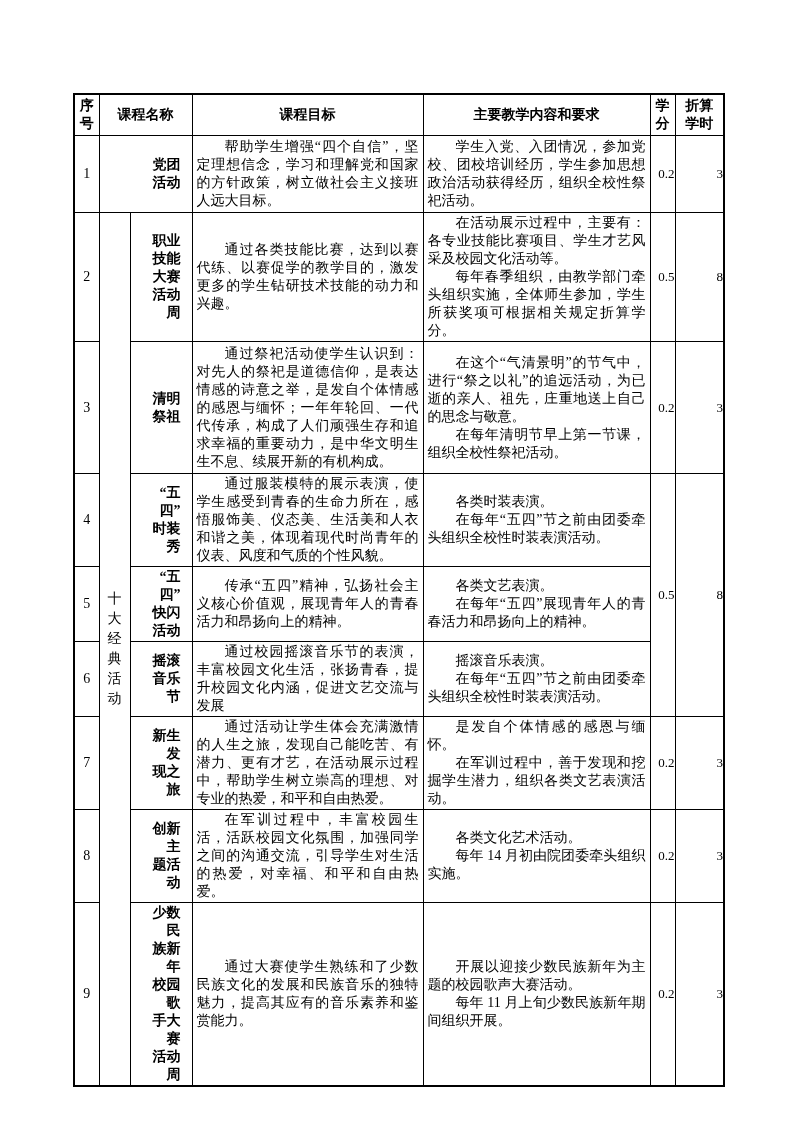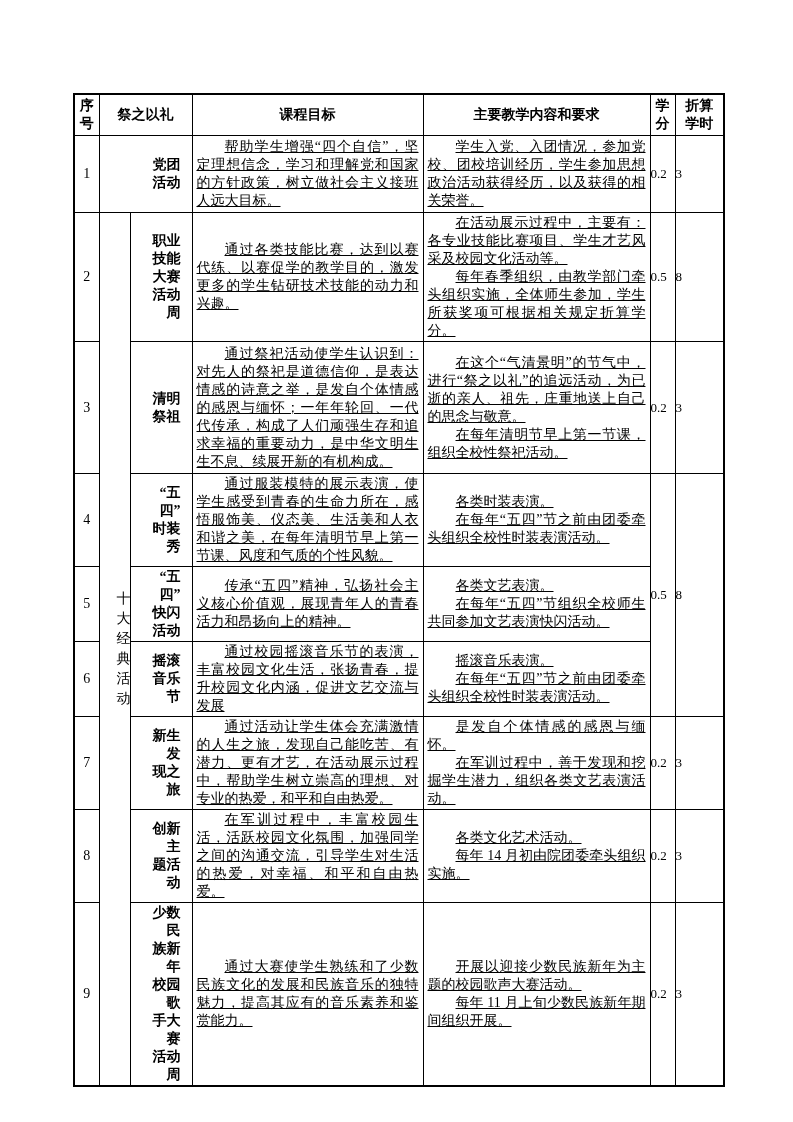--- a/index.html
+++ b/index.html
@@ -31,24 +31,23 @@
     text-align: center;
     white-space: pre-line;
     padding: 2px 1px;
   }
   td.num { text-align: center; padding: 0; }
   td.name { text-align: right; white-space: pre-line; padding: 1px 11px; font-weight: bold; }
   td.obj p, td.cont p {
     margin: 0;
     text-indent: 2em;
     text-align: justify;
-    text-decoration: underline;
-  }
-  td.credit, td.hours { text-align: left; padding: 0; font-size: 13px; }
-  td.group { padding: 16px; }
+  }
+  td.credit, td.hours { text-align: right; padding: 0; font-size: 13px; }
+  td.group { padding: 7px; }
   .vert {
     width: 16px;
     margin: 0 auto;
     word-break: break-all;
     line-height: 20px;
     text-align: center;
   }
   tr.hrow  { height: 38px; }
   tr.r1 { height: 77px; }
   tr.r2 { height: 127px; }
@@ -71,38 +70,38 @@
         <col style="width:62px">
       <col style="width:231px">
         <col style="width:227px">
         <col style="width:25px">
         <col style="width:49px">
     </colgroup>
     <tbody>
         <tr class="hrow">
       <th class="hdr">序
 号</th>
-      <th class="hdr" colspan="2">祭之以礼</th>
+      <th class="hdr" colspan="2">课程名称</th>
       <th class="hdr">课程目标</th>
       <th class="hdr">主要教学内容和要求</th>
       <th class="hdr">学
 分</th>
       <th class="hdr">折算
 学时</th>
     </tr>
 
     <tr class="r1">
       <td class="num">1</td>
       <td class="name" colspan="2">党团
 活动</td>
       <td class="obj">
             <p>帮助学生增强“四个自信”，坚定理想信念，学习和理解党和国家的方针政策，树立做社会主义接班人远大目标。</p>
           </td>
       <td class="cont">
-            <p>学生入党、入团情况，参加党校、团校培训经历，学生参加思想政治活动获得经历，以及获得的相关荣誉。</p>
+            <p>学生入党、入团情况，参加党校、团校培训经历，学生参加思想政治活动获得经历，组织全校性祭祀活动。</p>
           </td>
       <td class="credit">0.2</td>
       <td class="hours">3</td>
     </tr>
 
     <tr class="r2">
       <td class="num">2</td>
       <td class="group" rowspan="8">
         <div class="vert">十大经典活动</div>
       </td>
@@ -134,41 +133,41 @@
       </td>
       <td class="credit">0.2</td>
       <td class="hours">3</td>
     </tr>
 
     <tr class="r4">
       <td class="num">4</td>
       <td class="name">“五四”
 时装秀</td>
       <td class="obj">
-            <p>通过服装模特的展示表演，使学生感受到青春的生命力所在，感悟服饰美、仪态美、生活美和人衣和谐之美，在每年清明节早上第一节课、风度和气质的个性风貌。</p>
+            <p>通过服装模特的展示表演，使学生感受到青春的生命力所在，感悟服饰美、仪态美、生活美和人衣和谐之美，体现着现代时尚青年的仪表、风度和气质的个性风貌。</p>
           </td>
       <td class="cont">
         <p>各类时装表演。</p>
         <p>在每年“五四”节之前由团委牵头组织全校性时装表演活动。</p>
       </td>
       <td class="credit" rowspan="3">0.5</td>
       <td class="hours" rowspan="3">8</td>
     </tr>
 
     <tr class="r5">
       <td class="num">5</td>
       <td class="name">“五四”
 快闪
 活动</td>
       <td class="obj">
             <p>传承“五四”精神，弘扬社会主义核心价值观，展现青年人的青春活力和昂扬向上的精神。</p>
           </td>
       <td class="cont">
         <p>各类文艺表演。</p>
-        <p>在每年“五四”节组织全校师生共同参加文艺表演快闪活动。</p>
+        <p>在每年“五四”展现青年人的青春活力和昂扬向上的精神。</p>
       </td>
     </tr>
 
     <tr class="r6">
       <td class="num">6</td>
       <td class="name">摇滚
 音乐节</td>
       <td class="obj">
             <p>通过校园摇滚音乐节的表演，丰富校园文化生活，张扬青春，提升校园文化内涵，促进文艺交流与发展</p>
           </td>

